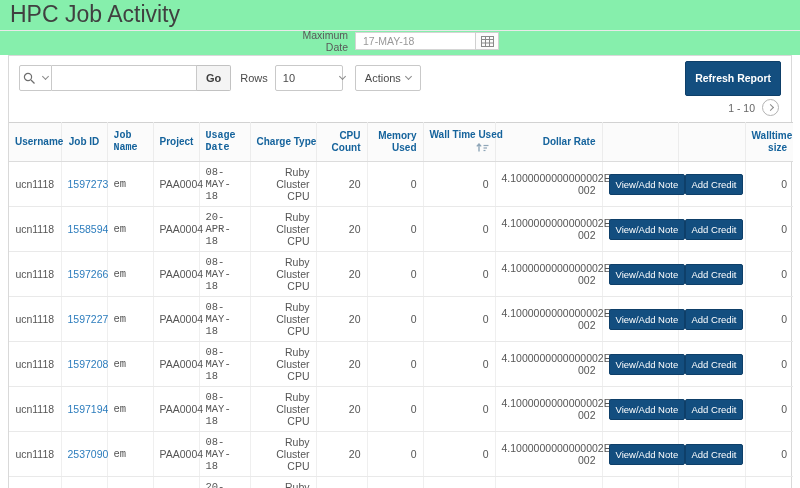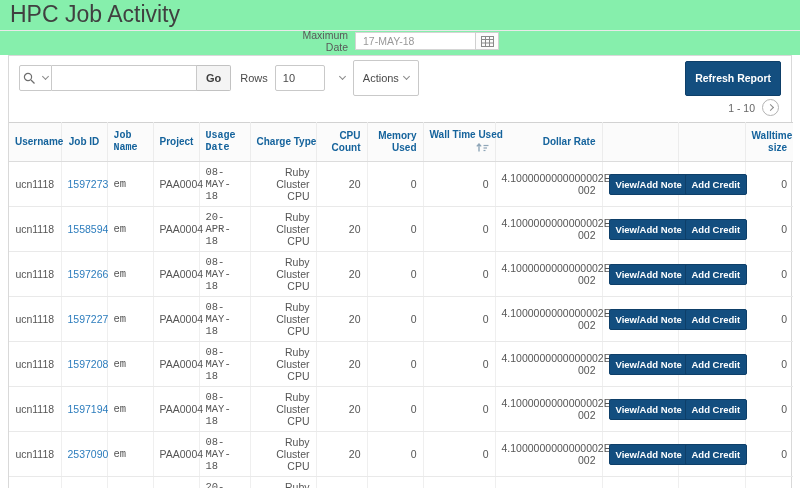--- a/index.html
+++ b/index.html
@@ -33,25 +33,25 @@
     gap:2px; cursor:pointer; }
   .search-input { width:145px; height:26px; border:1px solid #c9c9c9; border-left:none;
     padding:0 6px; font-size:11px; outline:none; font-family:"Liberation Sans", sans-serif; }
   .go-btn { height:26px; padding:0 9px; border:1px solid #c2c2c2; background:#f4f4f4;
     border-left:none; border-radius:0 2px 2px 0; font-size:11px; font-weight:bold;
     color:#404040; cursor:pointer; font-family:"Liberation Sans", sans-serif; }
   .sel { display:flex; align-items:center; justify-content:space-between; height:26px;
     border:1px solid #c9c9c9; border-radius:2px; background:#fff; font-size:11px;
     color:#4a4a4a; padding:0 7px; margin-left:7px; cursor:pointer; }
   .sel.report { width:93px; }
-  .sel.rows { width:50px;gap:40px; }
+  .sel.rows { width:68px;gap:40px; }
   .rows-label { font-size:11px; color:#4a4a4a; margin-left:9px; }
-  .actions-btn { display:flex; align-items:center; height:36px; padding:0 9px;
+  .actions-btn { display:flex; align-items:center; height:26px; padding:0 9px;
     border:1px solid #c9c9c9; border-radius:2px; background:#fff; font-size:11px;
-    color:#4a4a4a; margin-left:28px; cursor:pointer; font-family:"Liberation Sans", sans-serif; }
+    color:#4a4a4a; margin-left:12px; cursor:pointer; font-family:"Liberation Sans", sans-serif; }
   .refresh-btn { margin-left:auto; height:35px; padding:0 9px; background:#134e7f;
     border:1px solid #0e3f69; border-radius:2px; color:#fff; font-size:10.5px;
     font-weight:bold; cursor:pointer; font-family:"Liberation Sans", sans-serif; }
 
   .chev { width:5px; height:5px; border-right:1.4px solid #8a8a8a;
     border-bottom:1.4px solid #8a8a8a; transform:rotate(45deg); display:inline-block;
     margin-left:5px; margin-top:-3px; flex:none; }
 
   .pagination { display:flex; align-items:center; justify-content:flex-end; gap:7px;
     padding:4px 12px 6px 12px; font-size:10.5px; color:#666; }
@@ -65,21 +65,21 @@
   th { background:#fbfbfb; color:#15639c; font-size:10px; font-weight:bold;
     padding:6px 6px; border-bottom:1px solid #dcdcdc; border-right:1px solid #ececec;
     vertical-align:middle; line-height:12px; cursor:pointer; }
   th.nowrap { white-space:nowrap; }
   td { font-size:10.5px; color:#555; padding:4px 6px; border-bottom:1px solid #e9e9e9;
     border-right:1px solid #efefef; line-height:12px; height:30px; vertical-align:middle; }
   th:last-child, td:last-child { border-right:none; }
   .al { text-align:left;font-family:Liberation Mono, monospace; } .ac { text-align:center;margin-top:28px; } .ar { text-align:right; }
   a.job-link { color:#2d7dbd; text-decoration:none; cursor:pointer; }
   .cell-btn { background:#134e7f; border:1px solid #0e3f69; border-radius:2px;
-    color:#fff; font-size:9.5px; font-weight:bold; padding:4px 6px; cursor:pointer;
+    color:#fff; font-size:9.5px; font-weight:normal; padding:4px 6px; cursor:pointer;
     white-space:nowrap; font-family:"Liberation Sans", sans-serif; }
   .sort-wrap { display:block; text-align:right; margin-top:2px; }
 </style>
 </head>
 <body>
 
 <div class="topbar">
   <h1 class="page-title">HPC Job Activity</h1>
 
 

